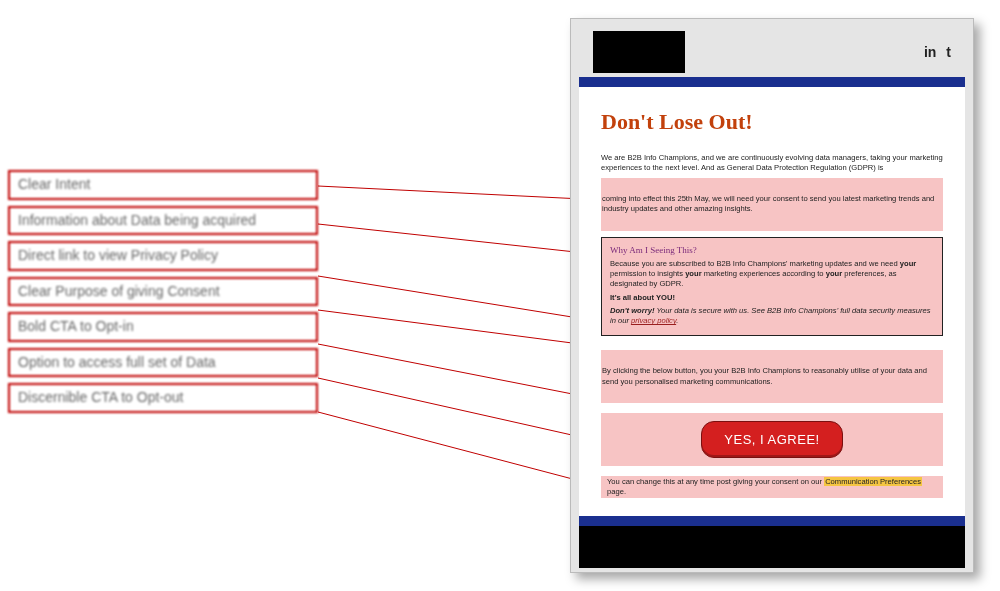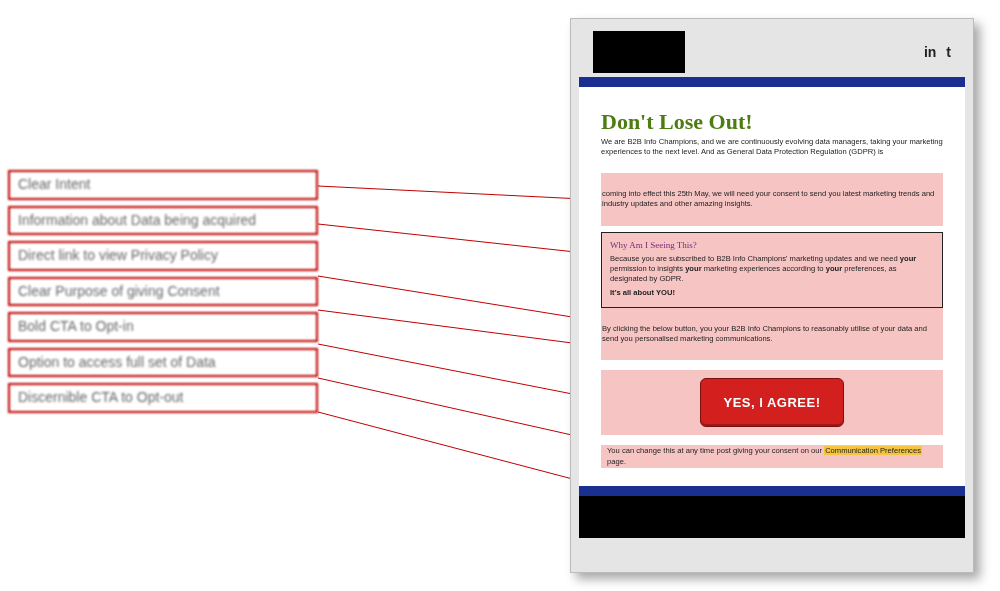--- a/index.html
+++ b/index.html
@@ -73,54 +73,55 @@
   }
   .content {
     background: #fff;
     padding: 20px 22px 8px 22px;
     font-size: 7.6px;
     color: #222;
     line-height: 1.35;
   }
   .title {
     font-family: Georgia, 'Times New Roman', serif;
-    color: #4d7c0f;
+    color: #c2410c;
     font-size: 22px;
     font-weight: bold;
-  }
-  .plain { margin-bottom: 16px; }
+    margin-bottom: 16px;
+  }
+  .plain { margin-bottom: 5px; }
   .hl { background: #f7c4c4; padding: 16px 1px; }
   .hl-yellow { background: #f5c542; padding: 0 1px; }
   .box {
     border: 1px solid #222;
     padding: 6px 8px;
     margin-top: 6px;
-    margin-bottom: 0;
+    margin-bottom: 14px;
   }
   .box-title {
     font-family: Georgia, serif;
     color: #7a2a7a;
     font-size: 9px;
     margin-bottom: 3px;
   }
   .box p { margin-bottom: 3px; }
   .cta-wrap {
     background: #f7c4c4;
     display: flex;
     justify-content: center;
     padding: 8px 0;
     margin: 10px 0;
   }
   .cta-btn {
     background: #d41f1f;
     color: #fff;
     border: 1px solid #7a0f0f;
-    border-radius: 6px;
-    padding: 16px 22px;
-    font-weight: bold;
+    border-radius: 13px;
+    padding: 10px 22px;
+    font-weight: normal;
     font-size: 13px;
     letter-spacing: 0.5px;
     box-shadow: inset 0 -2px 0 rgba(0,0,0,0.25);
     cursor: pointer;
   }
   .strip {
     background: #f7c4c4;
     padding: 1px 6px;
     margin: 10px 0;
     font-size: 7.6px;
@@ -173,20 +174,23 @@
 
       <p class="plain">We are B2B Info Champions, and we are continuously evolving data managers, taking your marketing experiences to the next level. And as General Data Protection Regulation (GDPR) is</p>
       <p class="hl">coming into effect this 25th May, we will need your consent to send you latest marketing trends and industry updates and other amazing insights.</p>
 
       <div class="box hl">
         <div class="box-title">Why Am I Seeing This?</div>
         <p>
           <span>Because you are subscribed to B2B Info Champions' marketing updates and we need </span><span class="bold">your</span><span> permission to insights </span><span class="bold">your</span><span> marketing experiences according to </span><span class="bold">your</span><span> preferences, as designated by GDPR.</span>
         </p>
         <p class="bold">It's all about YOU!</p>
+        <p class="italic">
+          <span class="bold">Don't worry!</span><span> Your data is secure with us. See B2B Info Champions' full data security measures in our </span><span class="link">privacy policy</span>.
+        </p>
       </div>
 
       <p class="hl">By clicking the below button, you your B2B Info Champions to reasonably utilise of your data and send you personalised marketing communications.</p>
 
       <div class="cta-wrap">
         <button class="cta-btn">YES, I AGREE!</button>
       </div>
 
       <div class="strip">
         <span>You can change this at any time post giving your consent on our </span><span class="hl-yellow">Communication Preferences</span><span> page.</span>

